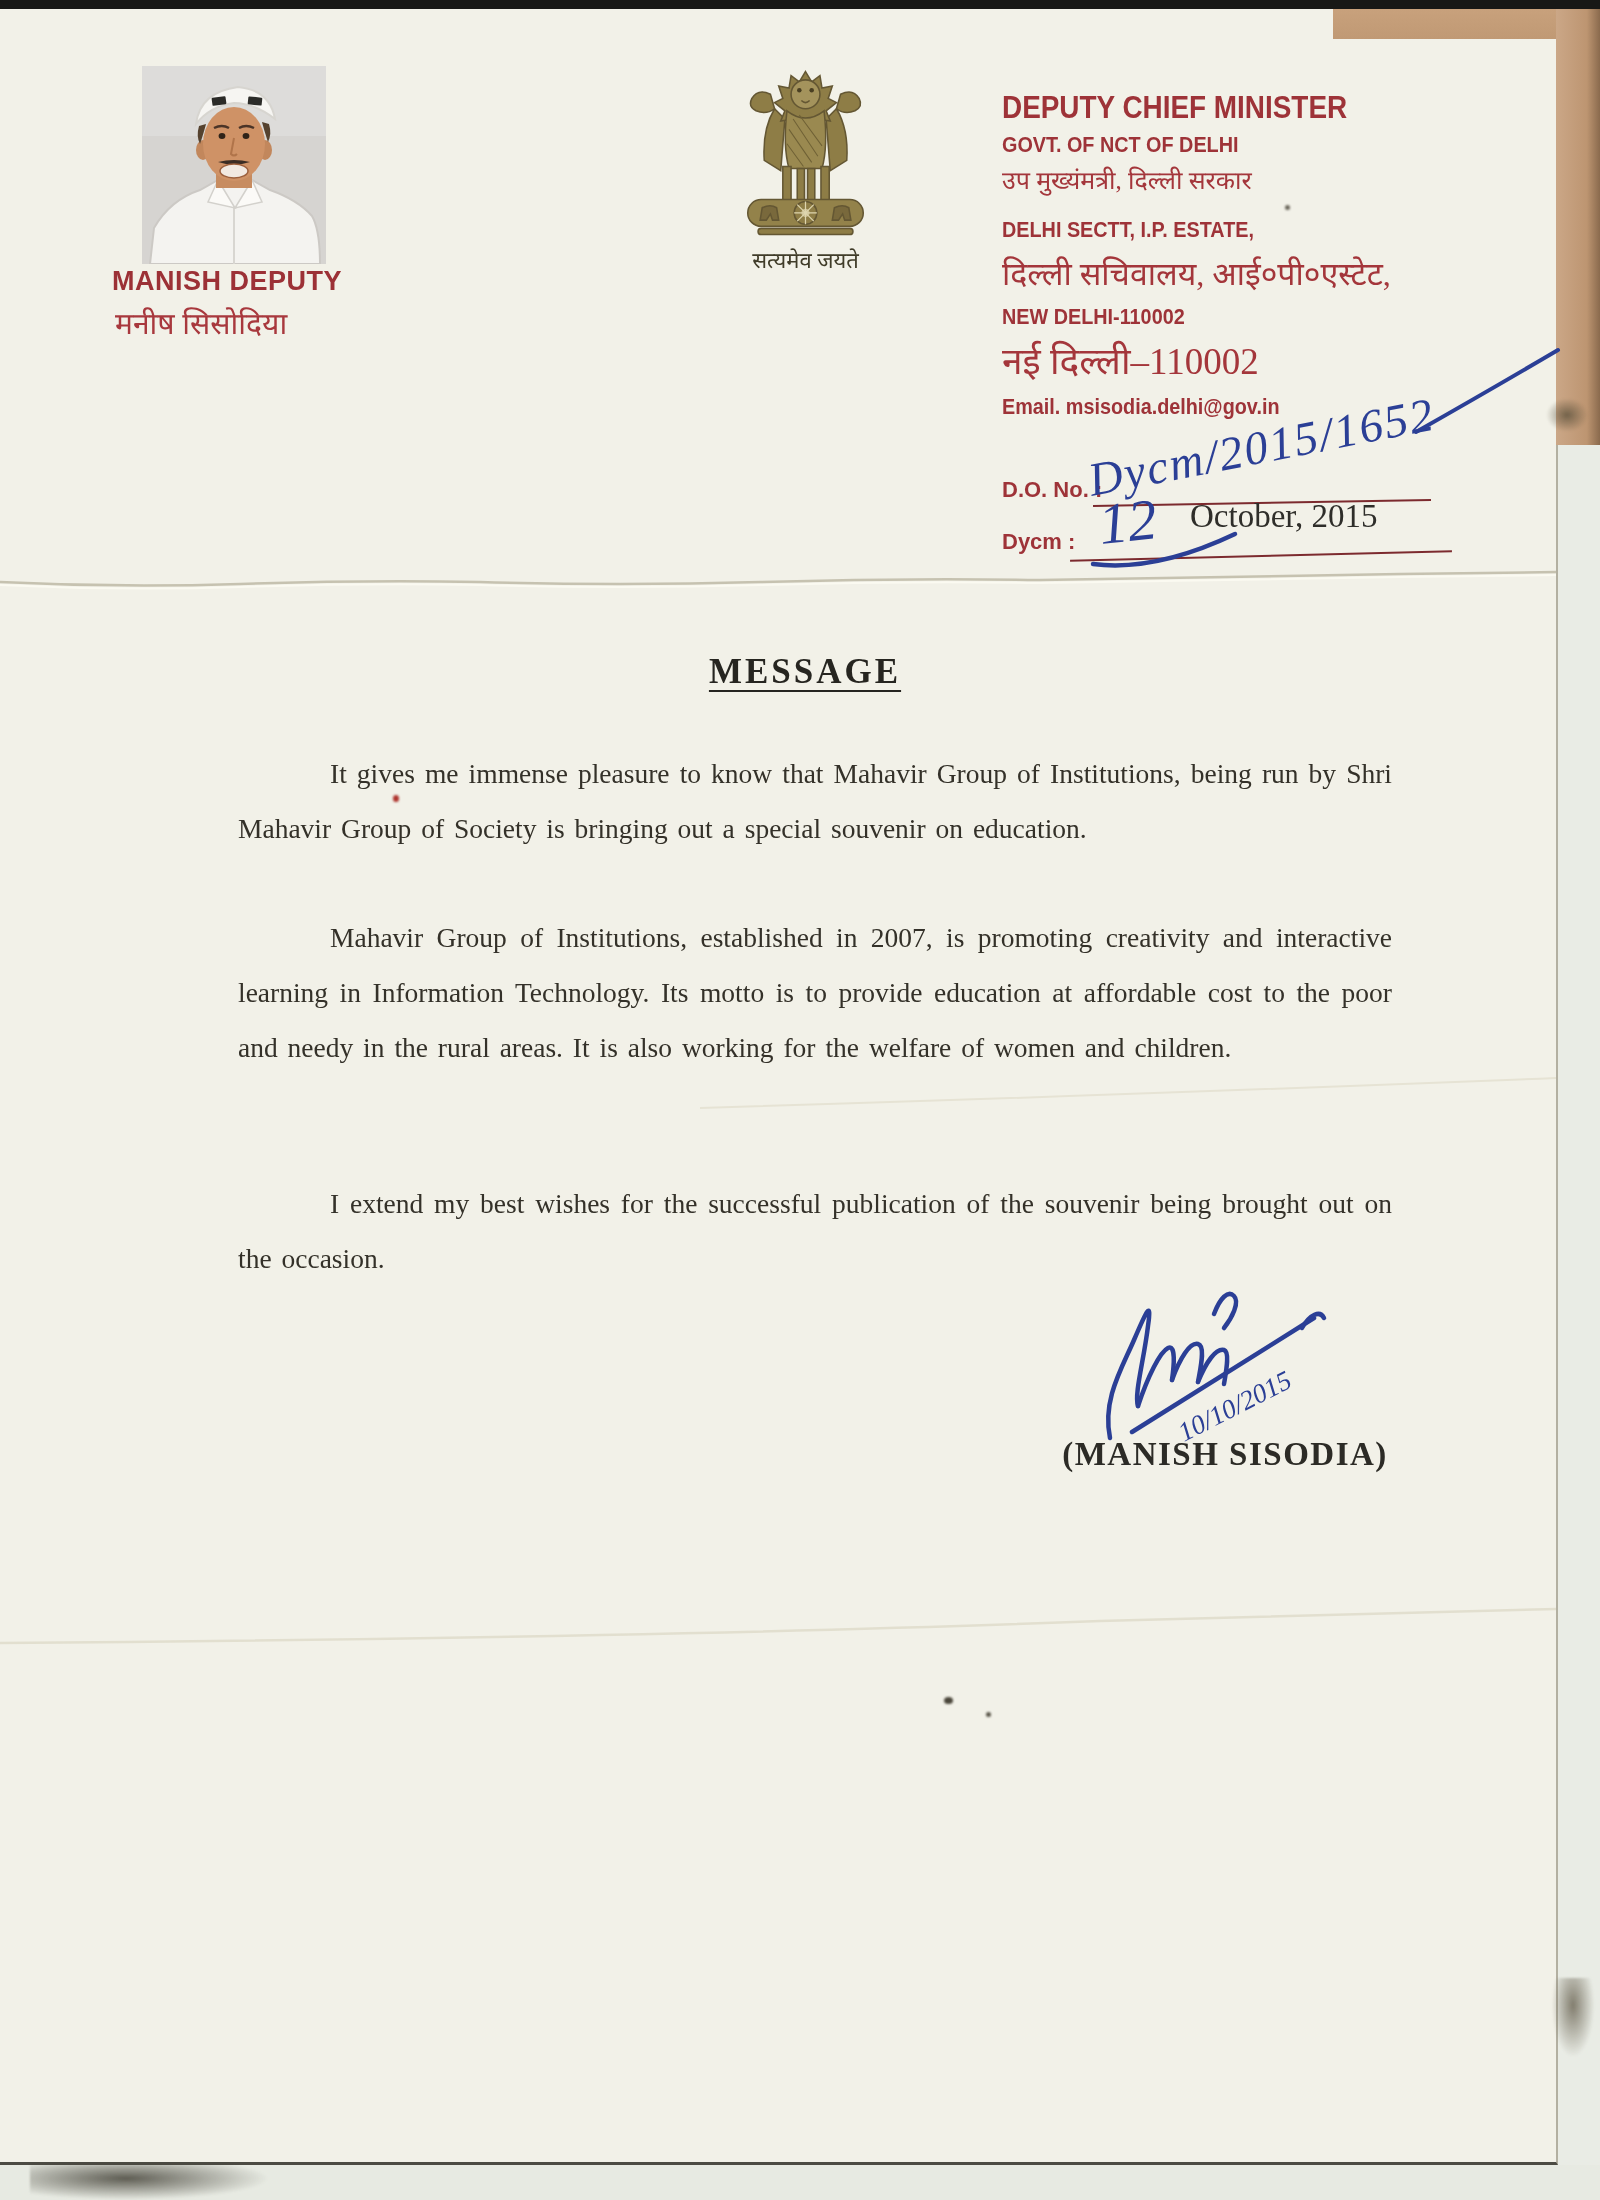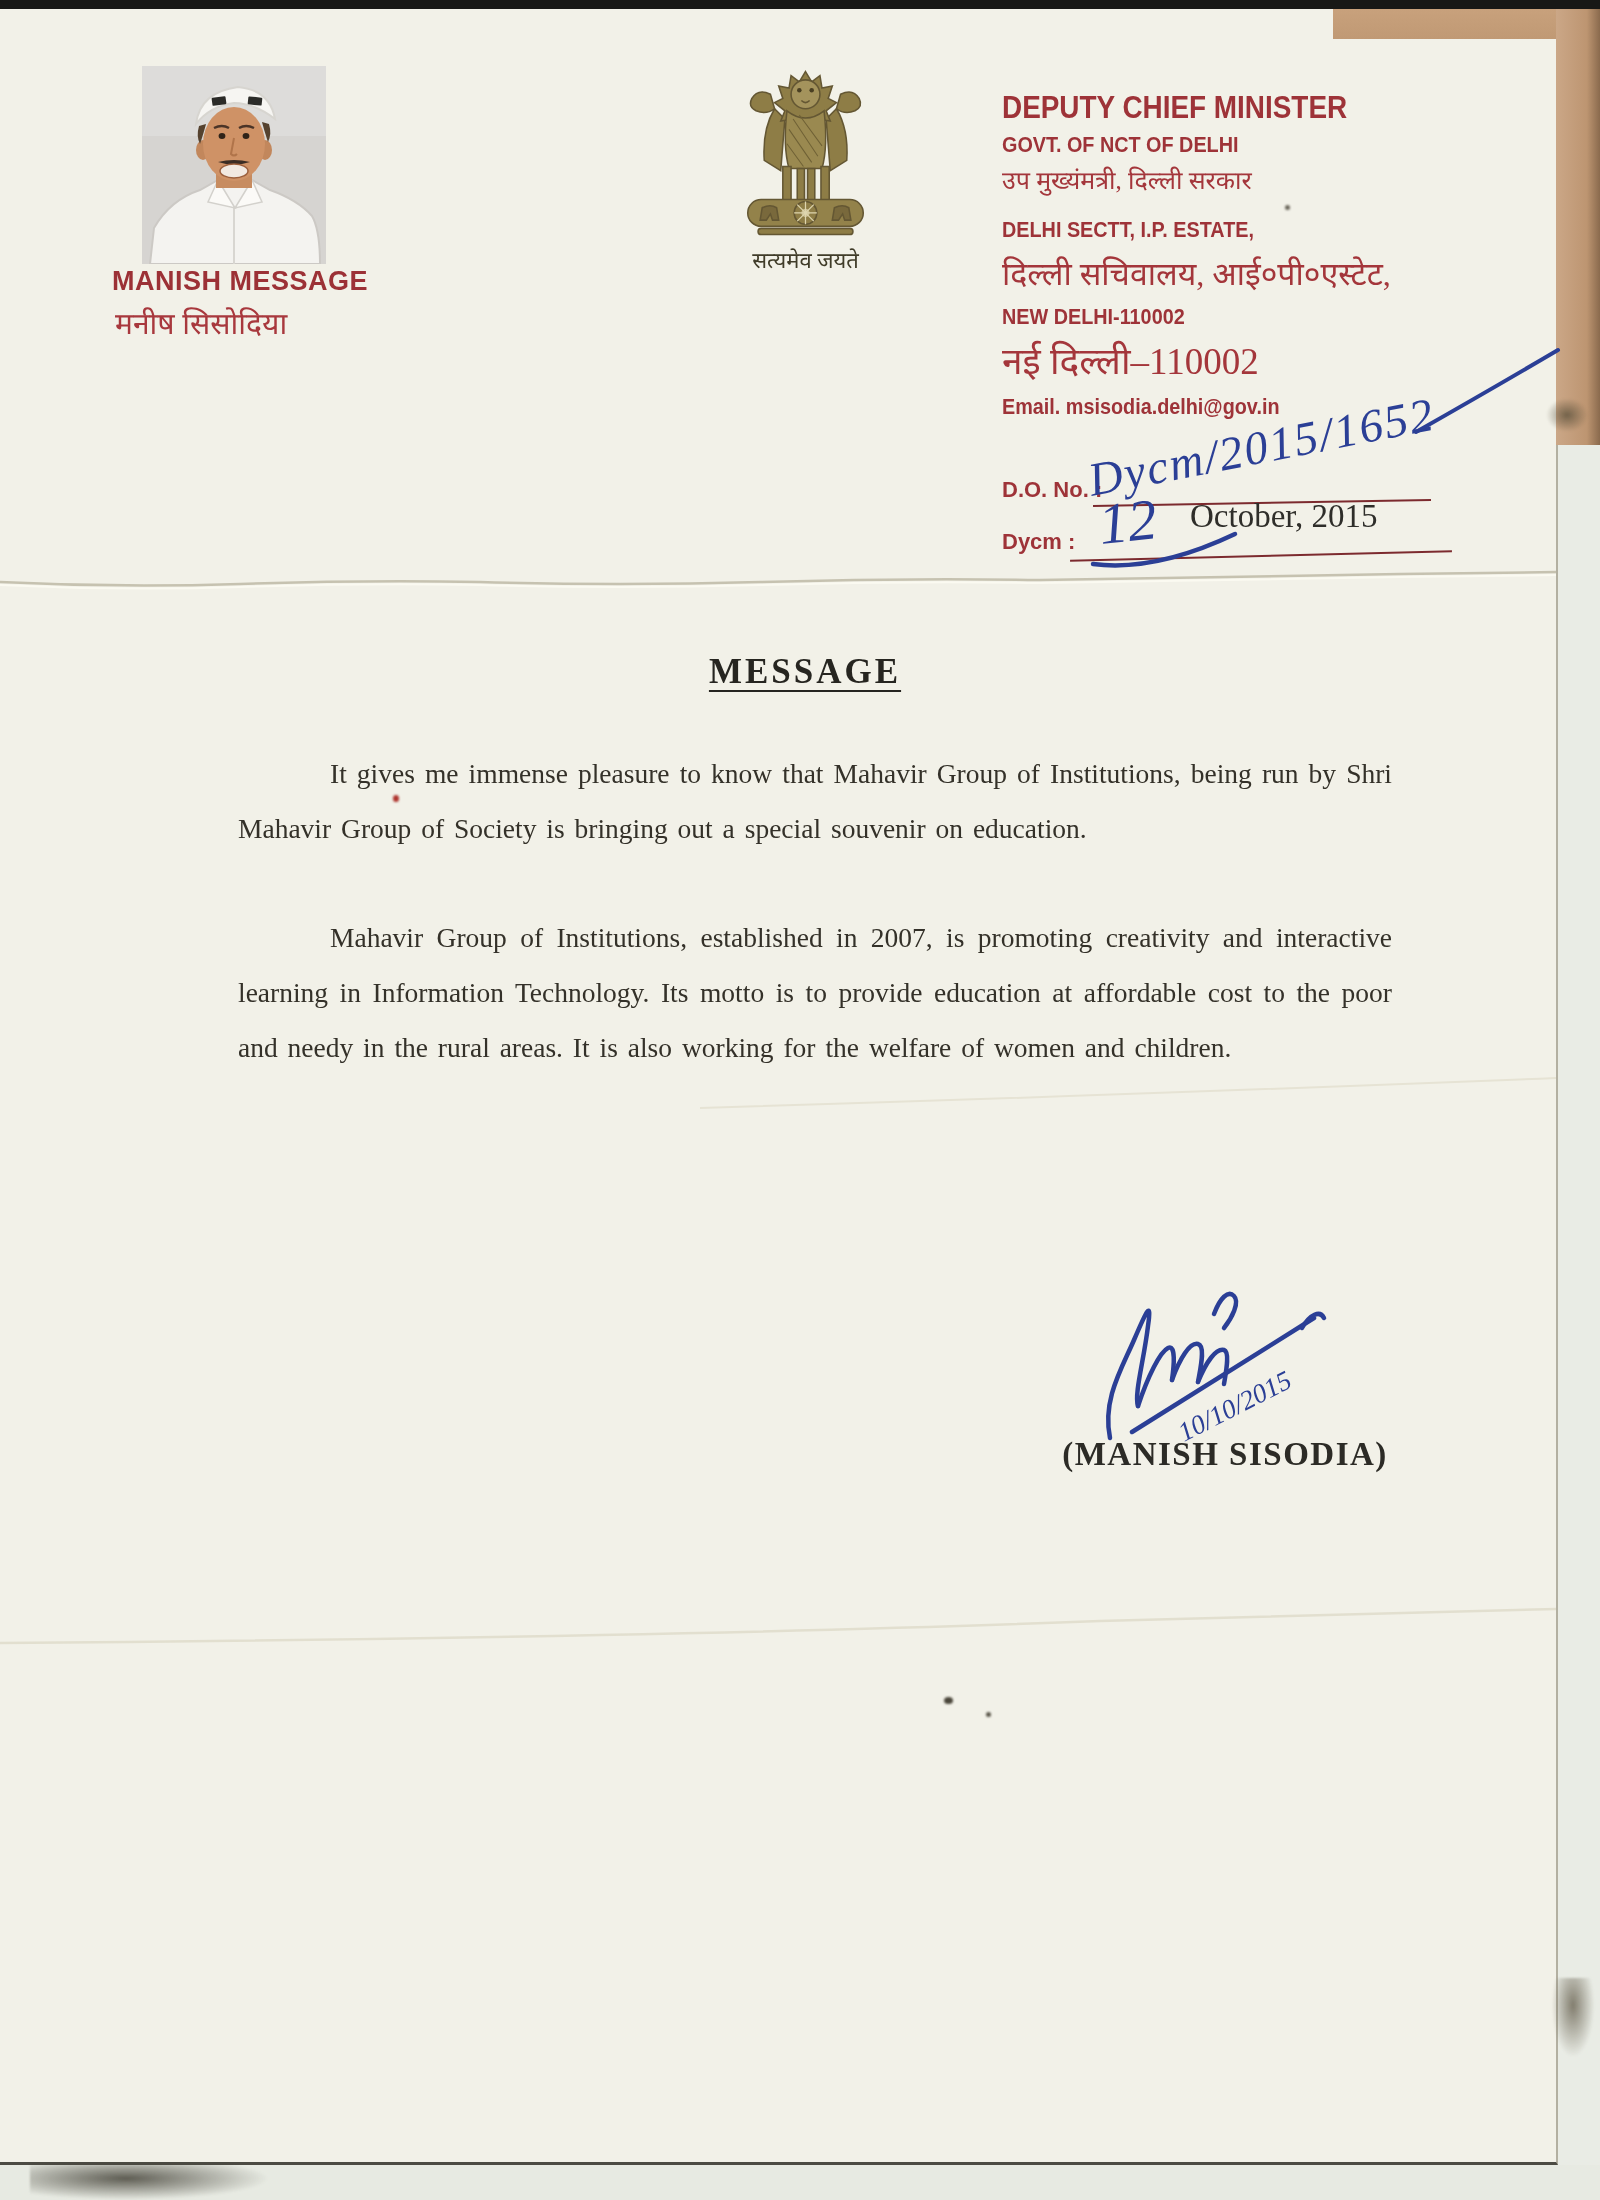--- a/index.html
+++ b/index.html
@@ -107,21 +107,21 @@
     <path d="M127,58 Q130,68 126,76 Q122,64 120,56 Z" fill="#55422f"></path>
 
     <path d="M72,62 Q80,58 87,62" stroke="#4b3427" stroke-width="2.5" fill="none"></path>
     <path d="M97,62 Q104,58 112,62" stroke="#4b3427" stroke-width="2.5" fill="none"></path>
     <ellipse cx="80" cy="70" rx="3.4" ry="3" fill="#2f2319"></ellipse>
     <ellipse cx="104" cy="70" rx="3.4" ry="3" fill="#2f2319"></ellipse>
     <path d="M92,72 L89,88 Q92,91 95,88" stroke="#b0744a" stroke-width="2" fill="none"></path>
     <path d="M76,96 Q92,92 108,96 Q92,101 76,96 Z" fill="#3c2d24"></path>
     <ellipse cx="92" cy="105" rx="14" ry="7" fill="#f2e9e1" stroke="#9c5f3c" stroke-width="1.5"></ellipse>
   </svg>
-  <div class="abs name-en sans">MANISH MESSAGE</div>
+  <div class="abs name-en sans">MANISH DEPUTY</div>
   <div class="abs name-hi">मनीष  सिसोदिया</div>
 
   <svg class="abs emblem" viewBox="0 0 160 180">
     <g fill="#8e7d46" stroke="#645733" stroke-width="1.5">
 
       <path d="M46,36 Q34,30 28,40 Q24,48 32,52 Q42,56 50,50 Z"></path>
       <path d="M114,36 Q126,30 132,40 Q136,48 128,52 Q118,56 110,50 Z"></path>
 
       <path d="M50,50 Q38,70 40,100 L56,110 L60,60 Z"></path>
       <path d="M110,50 Q122,70 120,100 L104,110 L100,60 Z"></path>
@@ -187,20 +187,21 @@
     <path d="M0,48 Q300,46 600,40 T1100,26 L1556,14" stroke="#e2dfcf" stroke-width="2.5" fill="none"></path>
   </svg>
   <svg class="abs" style="left:0;top:1060px;width:1556px;height:60px" viewBox="0 0 1556 60">
     <path d="M700,48 Q1100,36 1556,18" stroke="#e6e3d4" stroke-width="2" fill="none"></path>
   </svg>
 
   <div class="abs para p1">It gives me immense pleasure to know that Mahavir Group of Institutions, being run by Shri Mahavir Group of Society is bringing out a special souvenir on education.</div>
 
   <div class="abs heading serif">MESSAGE</div>
   <div class="abs para p2">Mahavir Group of Institutions, established in 2007, is promoting creativity and interactive learning in Information Technology.  Its motto is to provide education at affordable cost to the poor and needy in the rural areas.  It is also working for the welfare of women and children.</div>
+  <div class="abs para p3">I extend my best wishes for the successful publication of the souvenir being brought out on the occasion.</div>
 
   <svg class="abs" style="left:1088px;top:1280px;width:330px;height:175px;overflow:visible" viewBox="0 0 330 175">
     <g stroke="#2b3f96" stroke-width="4.5" fill="none" stroke-linecap="round">
       <path d="M22,158 C14,120 34,88 46,60 C58,32 64,18 60,46 C56,80 46,114 50,126"></path>
       <path d="M50,126 C60,96 72,72 80,68 C88,64 86,86 84,100"></path>
       <path d="M84,100 C92,78 102,62 110,64 C118,66 112,90 110,102"></path>
       <path d="M110,102 C118,82 128,68 136,70 C142,72 138,92 136,104"></path>
       <path d="M126,34 C132,18 140,10 146,16 C152,22 144,38 136,48"></path>
       <path d="M44,152 L226,38"></path>
       <path d="M214,48 C222,34 232,30 236,38"></path>

